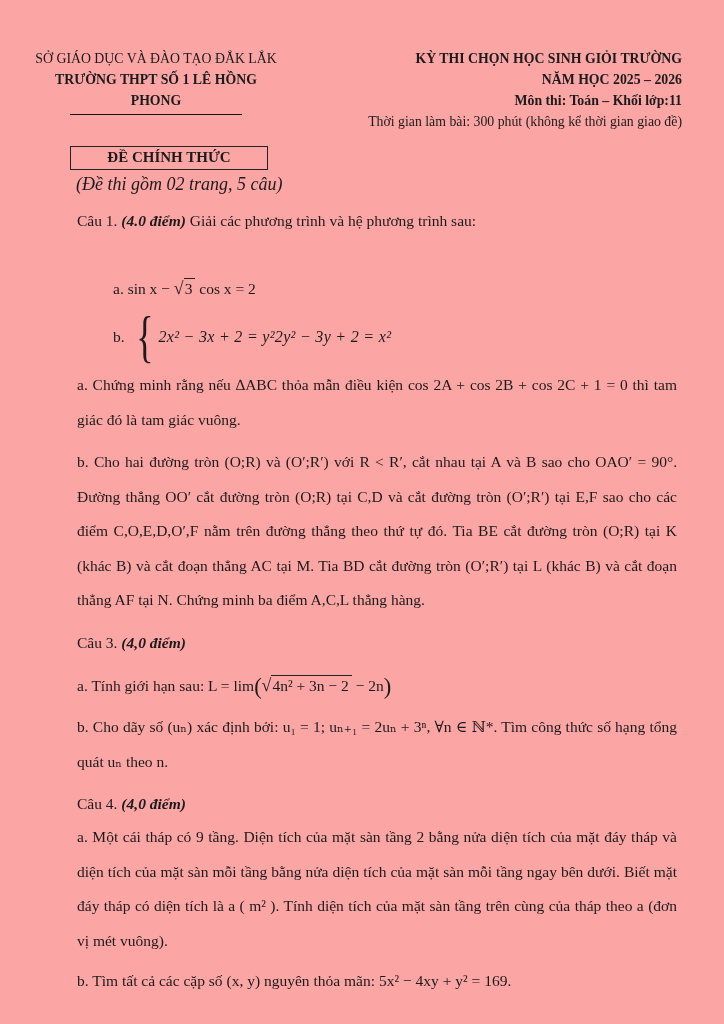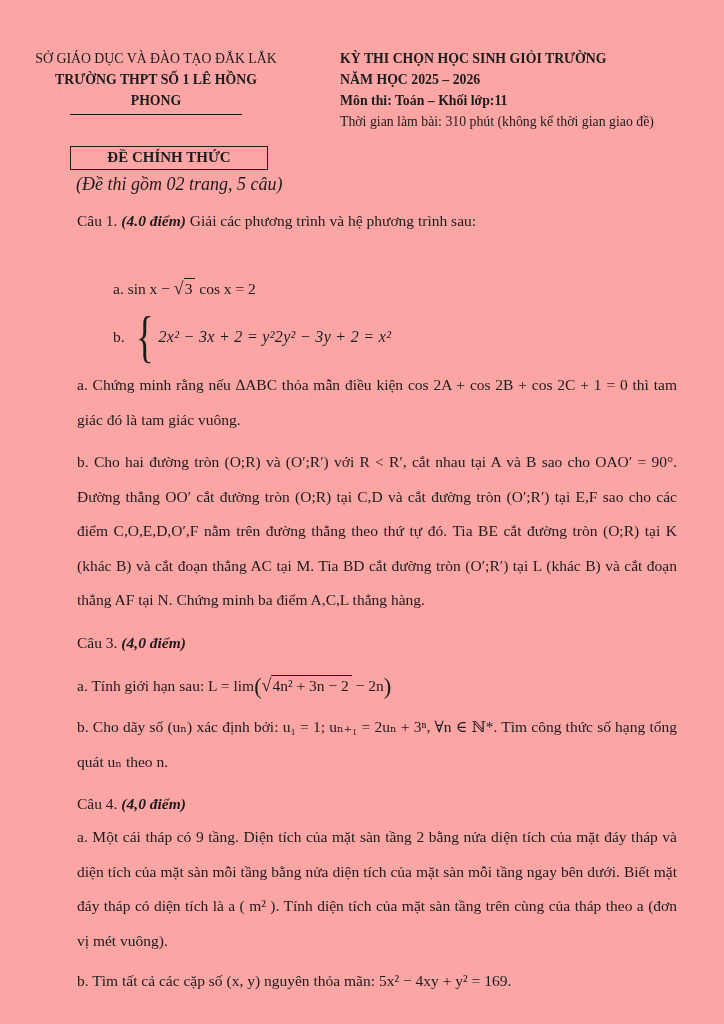--- a/index.html
+++ b/index.html
@@ -6,21 +6,21 @@
   .page{
     position:relative;width:724px;height:1024px;background:#fca5a5;overflow:hidden;
     color:#1b1b1b;font-family:"Liberation Serif","DejaVu Serif","DejaVu Sans",serif;
     font-size:15.5px;
   }
   
   .header{display:flex;padding-top:48px;}
   .header-left{width:252px;margin-left:30px;text-align:center;font-size:13.8px;line-height:21px;}
   .hl-bold{font-weight:bold;}
   .issuer-rule{width:172px;border-bottom:1.6px solid #141414;margin:3px auto 0;}
-  .header-right{width:342px;margin-left:58px;text-align:left;font-size:13.8px;line-height:21px;}
+  .header-right{width:342px;margin-left:58px;text-align:right;font-size:13.8px;line-height:21px;}
   .hr-bold{font-weight:bold;}
   
   .official-box{
     width:176px;margin:14px 0 0 70px;border:1.3px solid #222;
     text-align:center;font-weight:bold;font-size:15px;padding:2px 10px 3px;
   }
   .exam-note{margin:4px 0 0 76px;font-style:italic;font-size:18px;}
   
   .content{margin:12px 47px 0 77px;text-align:justify;}
   .qhead{margin:11px 0 0;line-height:28px;text-align:left;}
@@ -53,21 +53,21 @@
   <div class="header">
     <div class="header-left">
       <div>SỞ GIÁO DỤC VÀ ĐÀO TẠO ĐẮK LẮK</div>
       <div class="hl-bold">TRƯỜNG THPT SỐ 1 LÊ HỒNG PHONG</div>
       <div class="issuer-rule"></div>
     </div>
     <div class="header-right">
       <div class="hr-bold">KỲ THI CHỌN HỌC SINH GIỎI TRƯỜNG</div>
       <div class="hr-bold">NĂM HỌC 2025 – 2026</div>
       <div class="hr-bold">Môn thi: Toán – Khối lớp:11</div>
-      <div>Thời gian làm bài: 310 phút (không kể thời gian giao đề)</div>
+      <div>Thời gian làm bài: 300 phút (không kể thời gian giao đề)</div>
     </div>
   </div>
 
   <div class="official-box">
     <span>ĐỀ CHÍNH THỨC</span>
   </div>
   <div class="exam-note">(Đề thi gồm 02 trang, 5 câu)</div>
 
   <div class="content">
 

